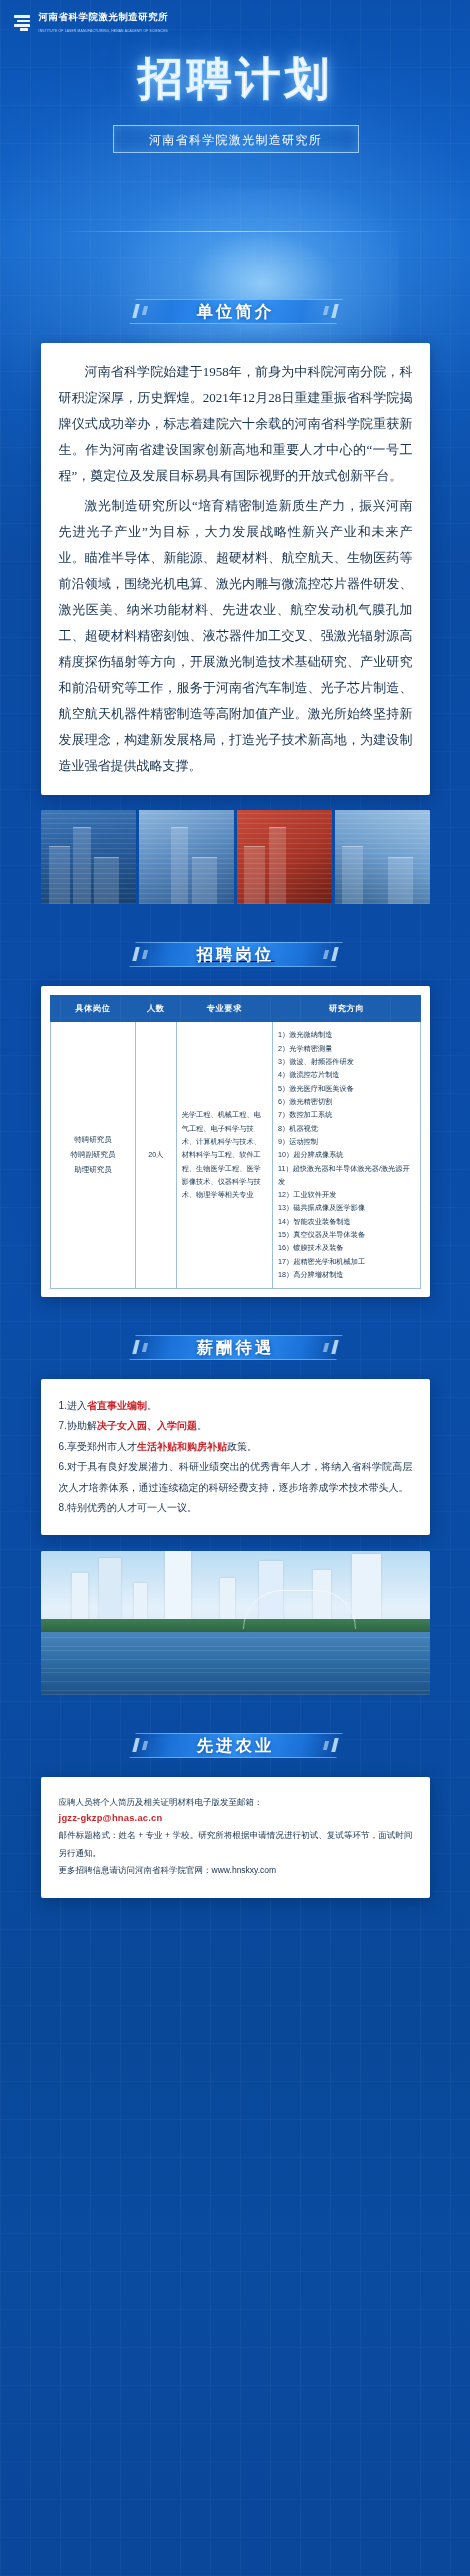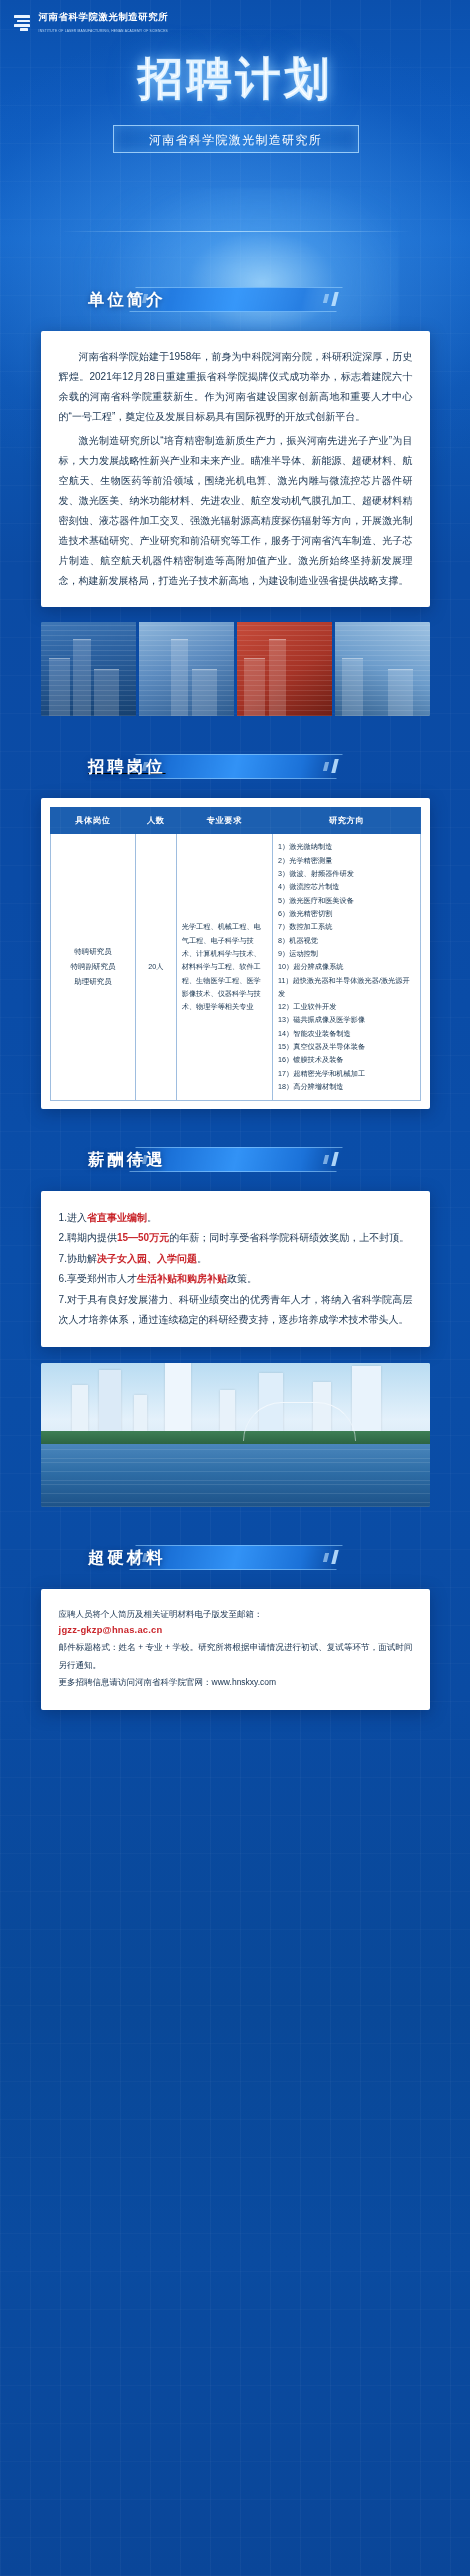--- a/index.html
+++ b/index.html
@@ -124,23 +124,24 @@
     color: #ffffff;
     border: 0.6px solid rgba(175,220,255,0.85);
     background: linear-gradient(90deg, rgba(20,90,180,0.35), rgba(60,150,240,0.45), rgba(20,90,180,0.35));
     box-shadow: 0 0 11.3px rgba(110,190,255,0.35) inset;
   }
   .hero-spacer { height: 129px; }
 
   
   .sec-head {
     position: relative;
-    margin: 0 auto;
+    margin: 12px auto;
     width: 295px;
     height: 35px;
+    text-align: center;
   }
   .sec-head .bar {
     position: absolute;
     left: 50%; top: 5px;
     transform: translateX(-50%) skewX(-14deg);
     width: 207px; height: 25px;
     background: linear-gradient(90deg, rgba(18,88,180,0) 0%, rgba(30,120,225,0.85) 18%, rgba(52,150,250,0.95) 50%, rgba(30,120,225,0.85) 82%, rgba(18,88,180,0) 100%);
     border-top: 0.6px solid rgba(160,215,255,0.55);
     border-bottom: 0.6px solid rgba(160,215,255,0.55);
   }
@@ -169,25 +170,26 @@
   .card {
     position: relative;
     margin: 14px auto 0;
     width: 389px;
     background: #ffffff;
     border-radius: 1.9px;
     padding: 16.3px 17.6px 16.3px;
     box-shadow: 0 3.8px 16.3px rgba(0,25,70,0.35);
   }
   .card p {
-    font-size: 10px;
+    font-size: 13px;
     line-height: 2.0;
     color: #17324f;
     text-align: justify;
     text-indent: 2em;
+    font-family: Liberation Serif, serif;
   }
   .card p + p { margin-top: 3.8px; }
 
   
   .photo-strip {
     margin: 15px auto 0;
     width: 389px;
     height: 94px;
     display: flex;
     gap: 2.5px;
@@ -476,24 +478,24 @@
     <span class="tick l1"></span>
     <span class="tick l2"></span>
     <span class="tick r1"></span>
     <span class="tick r2"></span>
     <span class="txt">薪酬待遇</span>
   </div>
 
   <div class="list-card">
     <ol id="salary-list">
         <li><span>1.进入</span><span class="hl">省直事业编制</span><span>。</span></li>
-        <li><span>2.聘期内提供</span><span class="hl">15—50万元</span><span>的年薪；同时享受省科学院科研绩效奖励，上不封顶。</span></li>
         <li><span>7.协助解</span><span class="hl">决子女入园、入学问题</span><span>。</span></li>
         <li><span>6.享受郑州市人才</span><span class="hl">生活补贴和购房补贴</span><span>政策。</span></li>
-        <li><span>7.对于具有良好发展潜力、科研业绩突出的优秀青年人才，将纳入省科学院高层次人才培养体系，通过连续稳定的科研经费支持，逐步培养成学术技术带头人。</span></li>
+        <li><span>6.对于具有良好发展潜力、科研业绩突出的优秀青年人才，将纳入省科学院高层次人才培养体系，通过连续稳定的科研经费支持，逐步培养成学术技术带头人。</span></li>
+        <li><span>8.特别优秀的人才可一人一议。</span></li>
       </ol>
   </div>
 
   <div class="city">
     <span class="sky"></span>
     <span class="tower t1"></span>
       <span class="tower t2"></span>
       <span class="tower t3"></span>
     <span class="tower t4"></span>
       <span class="tower t5"></span>
@@ -505,21 +507,21 @@
     <span class="water"></span>
     <span class="refl"></span>
   </div>
 
   <div class="sec-head" style="margin-top:33px;">
     <span class="bar"></span>
     <span class="tick l1"></span>
     <span class="tick l2"></span>
     <span class="tick r1"></span>
     <span class="tick r2"></span>
-    <span class="txt">超硬材料</span>
+    <span class="txt">先进农业</span>
   </div>
 
   <div class="contact-card">
     <p>应聘人员将个人简历及相关证明材料电子版发至邮箱：</p>
     <a class="mail" href="#">jgzz-gkzp@hnas.ac.cn</a>
     <p>邮件标题格式：姓名 + 专业 + 学校。研究所将根据申请情况进行初试、复试等环节，面试时间另行通知。</p>
     <p>更多招聘信息请访问河南省科学院官网：www.hnskxy.com</p>
   </div>
 
   <div class="bottom-pad"></div>

